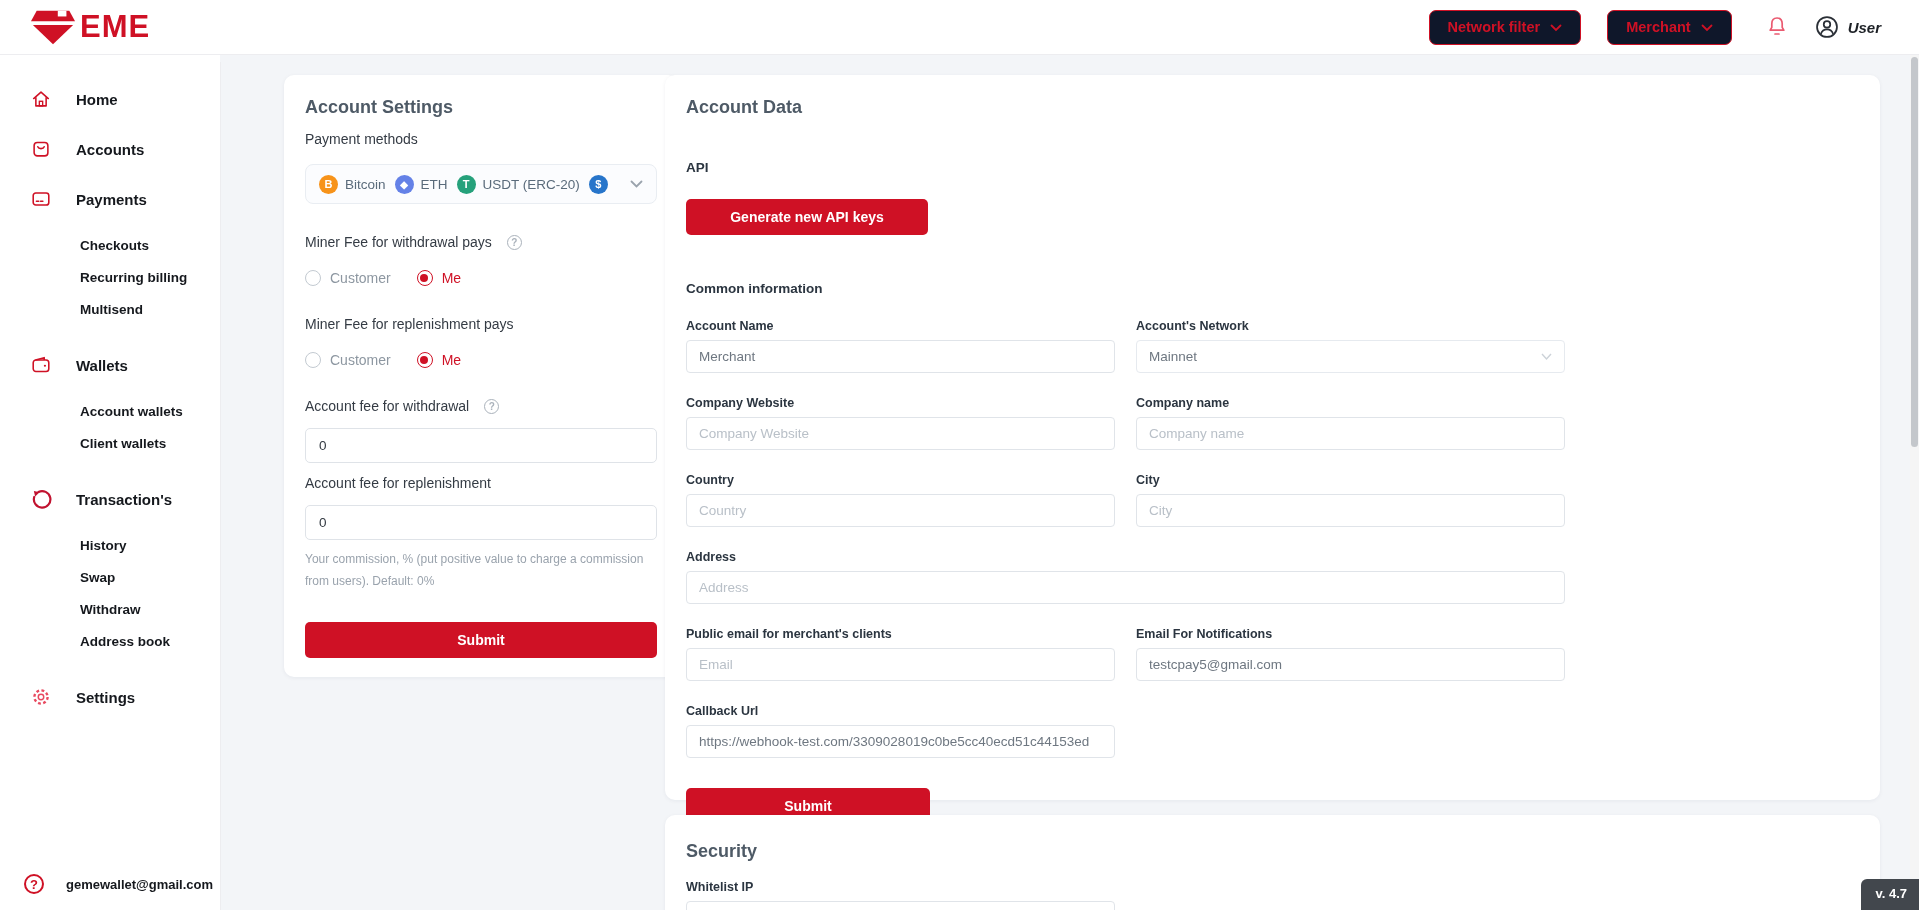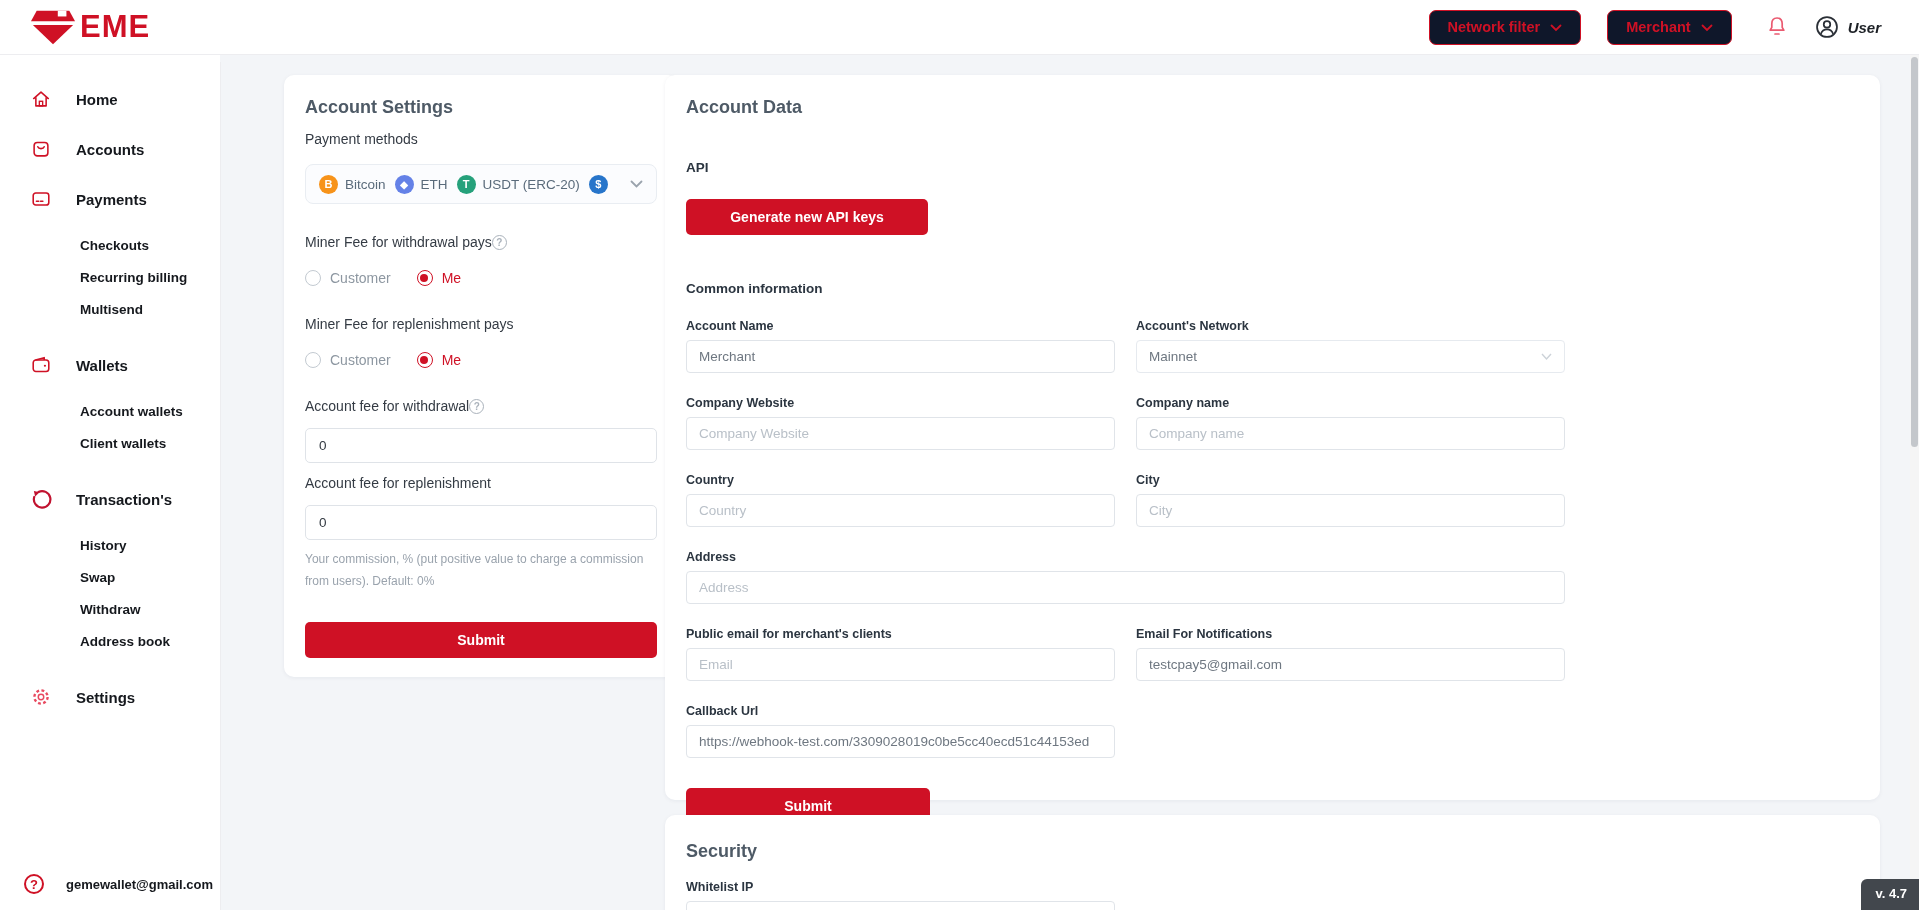--- a/index.html
+++ b/index.html
@@ -38,21 +38,21 @@
   .sec-label { font-size:14px; color:#343b44; margin-top:13px; }
   .pm-box { margin-top:17px; width:352px; height:40px; border:1px solid #e9edf2; background:#fbfcfe; border-radius:8px; display:flex; align-items:center; padding:0 13px; gap:9px; cursor:pointer; }
   .chip { display:flex; align-items:center; gap:7px; }
   .coin { width:19px; height:19px; border-radius:50%; color:#fff; font-size:11px; font-weight:700; display:flex; align-items:center; justify-content:center; flex:0 0 auto; }
   .coin-btc { background:#f7931a; }
   .coin-eth { background:#6481e7; font-size:10px; }
   .coin-usdt { background:#26a17b; }
   .coin-usdc { background:#2775ca; }
   .chip-label { font-size:13.5px; color:#5a6b7b; }
   .pm-box .pm-chevron { margin-left:auto; }
-  .field-row-label { display:flex; align-items:center; gap:0; margin-top:30px; }
+  .field-row-label { display:flex; align-items:center; gap:15px; margin-top:30px; }
   .help-icon { width:15px; height:15px; border:1.2px solid #aab2bb; border-radius:50%; color:#aab2bb; font-size:10px; font-weight:700; display:flex; align-items:center; justify-content:center; }
   .radio-row { display:flex; align-items:center; gap:26px; margin-top:20px; margin-bottom:4px; }
   .radio-opt { display:flex; align-items:center; gap:9px; cursor:pointer; }
   .radio { width:16px; height:16px; border-radius:50%; border:1.6px solid #c3cad1; background:#fff; position:relative; }
   .radio.checked { border-color:#cf1125; }
   .radio.checked::after { content:""; position:absolute; left:2.5px; top:2.5px; width:8px; height:8px; border-radius:50%; background:#cf1125; }
   .radio-label { font-size:14px; color:#8d97a1; }
   .radio-label.sel { color:#cf1125; }
   .txt-input { width:352px; height:35px; border:1px solid #dfe3e8; border-radius:5px; padding:0 13px; font-size:13.5px; font-family:inherit; color:#333a42; outline:none; background:#fff; }
   .txt-input::placeholder { color:#b9c0c8; }

